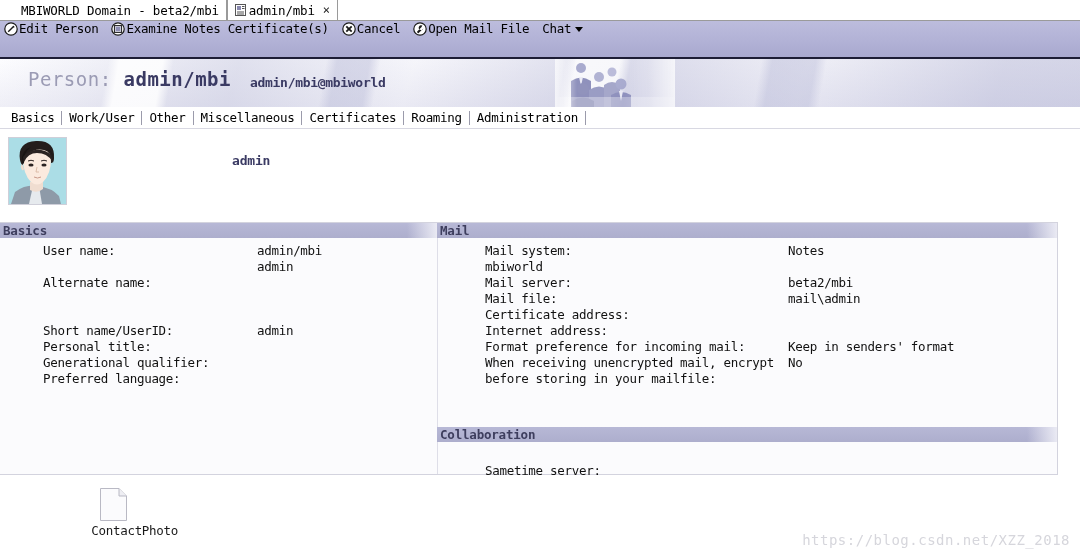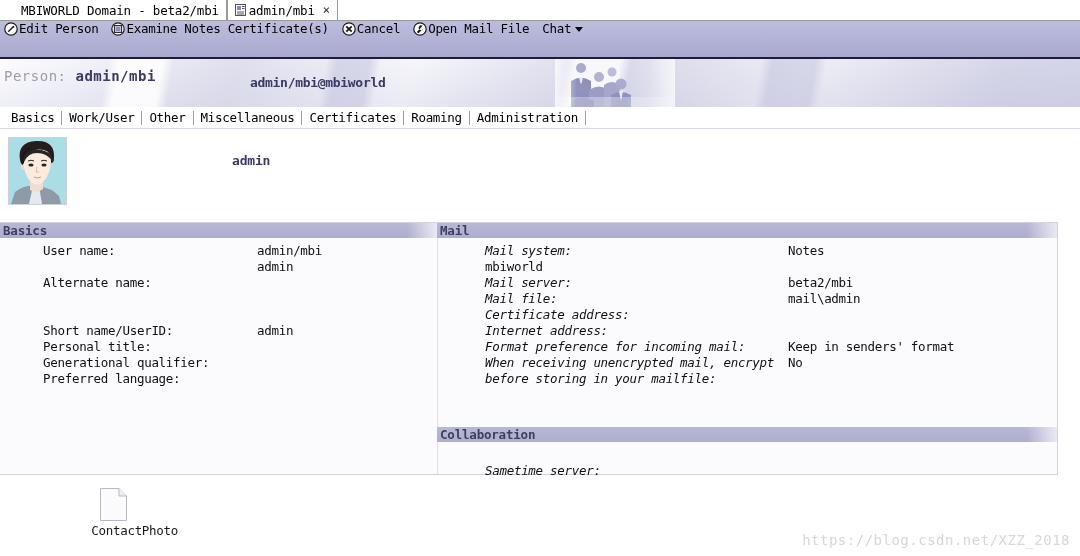--- a/index.html
+++ b/index.html
@@ -115,22 +115,22 @@
       linear-gradient(100deg, transparent 0 10%, rgba(255,255,255,0.85) 11% 15%, transparent 16% 30%, rgba(185,187,216,0.45) 31% 34%, transparent 35% 52%, rgba(255,255,255,0.8) 53% 57%, transparent 58% 70%, rgba(178,180,212,0.4) 71% 75%, transparent 76% 100%);
   }
   .banner-people {
     position: absolute;
     left: 555px; top: 0;
     width: 120px; height: 48px;
     opacity: 0.75;
   }
   .banner-title {
     position: absolute;
-    left: 4px; top: 9px;
-    font-size: 14px;
+    left: 28px; top: 9px;
+    font-size: 19px;
     letter-spacing: 0.5px;
     white-space: nowrap;
   }
   .bt-label { color: #9b9bb4; }
   .bt-value { color: #3a3a63; font-weight: bold; }
   .banner-email {
     position: absolute;
     left: 250px; top: 16px;
     font-size: 13px;
     font-weight: bold;
@@ -226,21 +226,21 @@
   .kvrows { padding-top: 5px; font-size: 12.5px; color: #111; letter-spacing: -0.3px; margin-left: 40px; }
   .kvrow  { display: flex; line-height: 16px; height: 16px; }
   .kvspace { height: 16px; }
   .k { flex: none; }
   .v { flex: none; }
 
   
   .col-left .k { width: 217px; padding-left: 3px; box-sizing: border-box; }
   
   .col-right .kvrows { padding-left: 8px; }
-  .col-right .k { width: 303px; box-sizing: border-box; font-style: italic; }
+  .col-right .k { width: 303px; box-sizing: border-box; }
 
   .vsplit {
     position: absolute;
     left: 437px; top: 0; bottom: 0;
     width: 1px;
     background: #dedee8;
   }
 
   
   .collab-wrap { position: absolute; left: 0; right: 0; top: 204px; }

